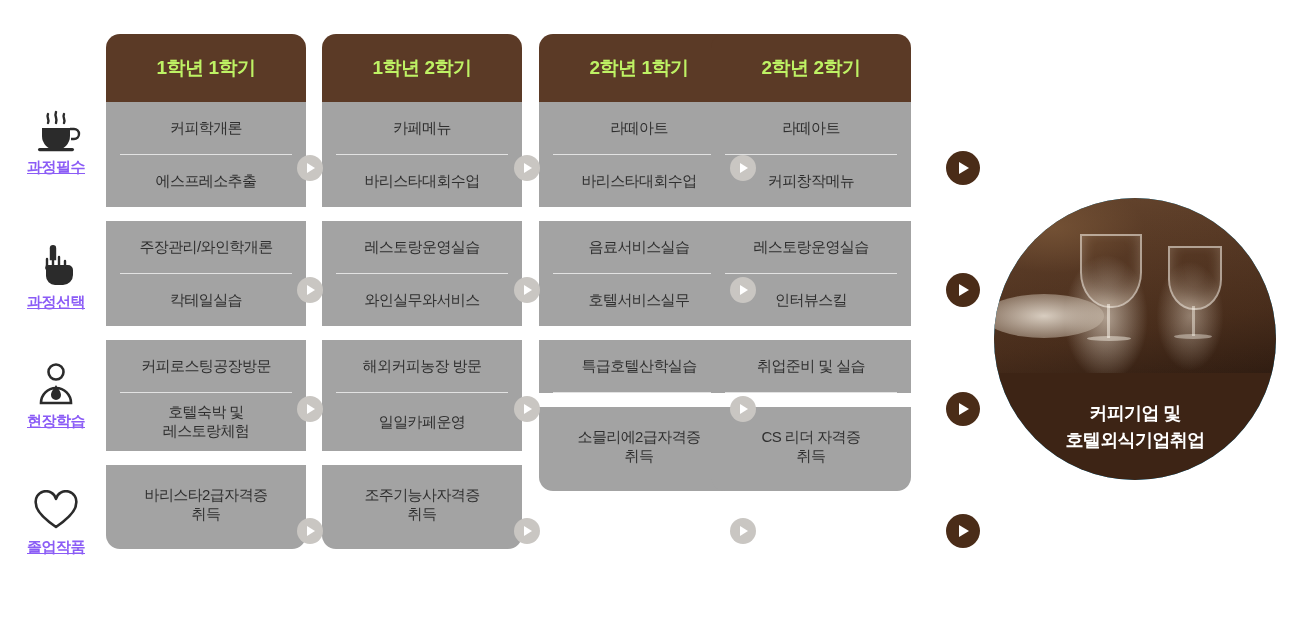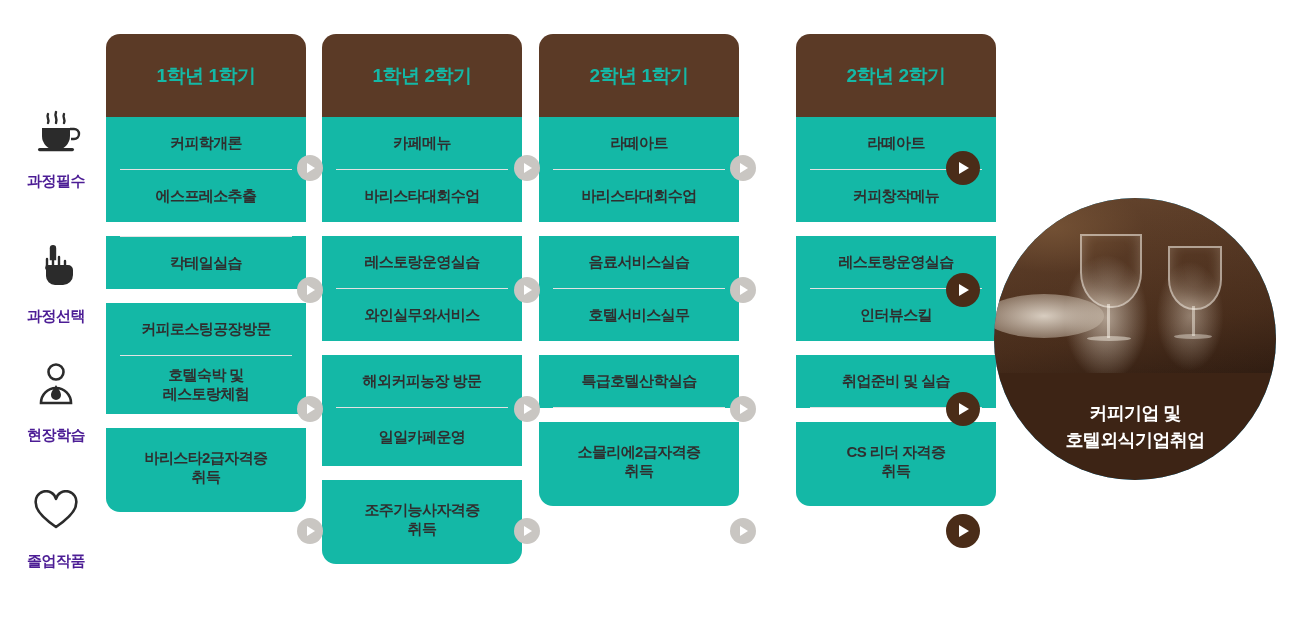--- a/index.html
+++ b/index.html
@@ -37,50 +37,50 @@
     width: 96px;
     text-align: center;
   }
   .row-label .icon-box {
     height: 44px;
     display: flex;
     align-items: flex-end;
     justify-content: center;
   }
   .row-label .row-label-text {
-    margin-top: 20px;
+    margin-top: 6px;
     font-size: 15px;
     font-weight: 700;
-    color: #4c1d95;
+    color: #8b5cf6;
     letter-spacing: -0.5px;
+    text-decoration: underline;
   }
 
   
   .column {
     position: absolute;
     top: 34px;
     width: 200px;
   }
   .col-header {
-    height: 83px;
+    height: 68px;
     background: #5b3a26;
     border-radius: 14px 14px 0 0;
-    color: #14b8a6;
+    color: #bef264;
     display: flex;
     align-items: center;
     justify-content: center;
     font-size: 19px;
     font-weight: 700;
     letter-spacing: -0.5px;
   }
   .col-body {
-    background: #14b8a6;
+    background: #a3a3a3;
     border-radius: 0 0 14px 14px;
     padding-bottom: 4px;
-    font-weight: bold;
   }
 
   .cell-group {
     position: relative;
   }
   .cell {
     height: 52px;
     display: flex;
     align-items: center;
     justify-content: center;
@@ -253,20 +253,21 @@
   <div class="column" style="left:106px;">
     <div class="col-header">1학년 1학기</div>
     <div class="col-body">
       <div class="cell-group">
         <div class="cell">커피학개론</div>
         <div class="sep"></div>
         <div class="cell">에스프레소추출</div>
       </div>
       <div class="group-gap"></div>
       <div class="cell-group">
+        <div class="cell">주장관리/와인학개론</div>
         <div class="sep"></div>
         <div class="cell">칵테일실습</div>
       </div>
       <div class="group-gap"></div>
       <div class="cell-group">
         <div class="cell">커피로스팅공장방문</div>
         <div class="sep"></div>
         <div class="cell tall" style="white-space:pre-line;">호텔숙박 및
 레스토랑체험</div>
       </div>
@@ -326,21 +327,21 @@
         <div class="sep"></div>
       </div>
       <div class="group-gap"></div>
       <div class="cell-group">
         <div class="cell tall" style="height:80px;white-space:pre-line;">소믈리에2급자격증
 취득</div>
       </div>
     </div>
   </div>
 
-  <div class="column" style="left:796px;">
+  <div class="column" style="left:711px;">
     <div class="col-header">2학년 2학기</div>
     <div class="col-body">
       <div class="cell-group">
         <div class="cell">라떼아트</div>
         <div class="sep"></div>
         <div class="cell">커피창작메뉴</div>
       </div>
       <div class="group-gap"></div>
       <div class="cell-group">
         <div class="cell">레스토랑운영실습</div>

